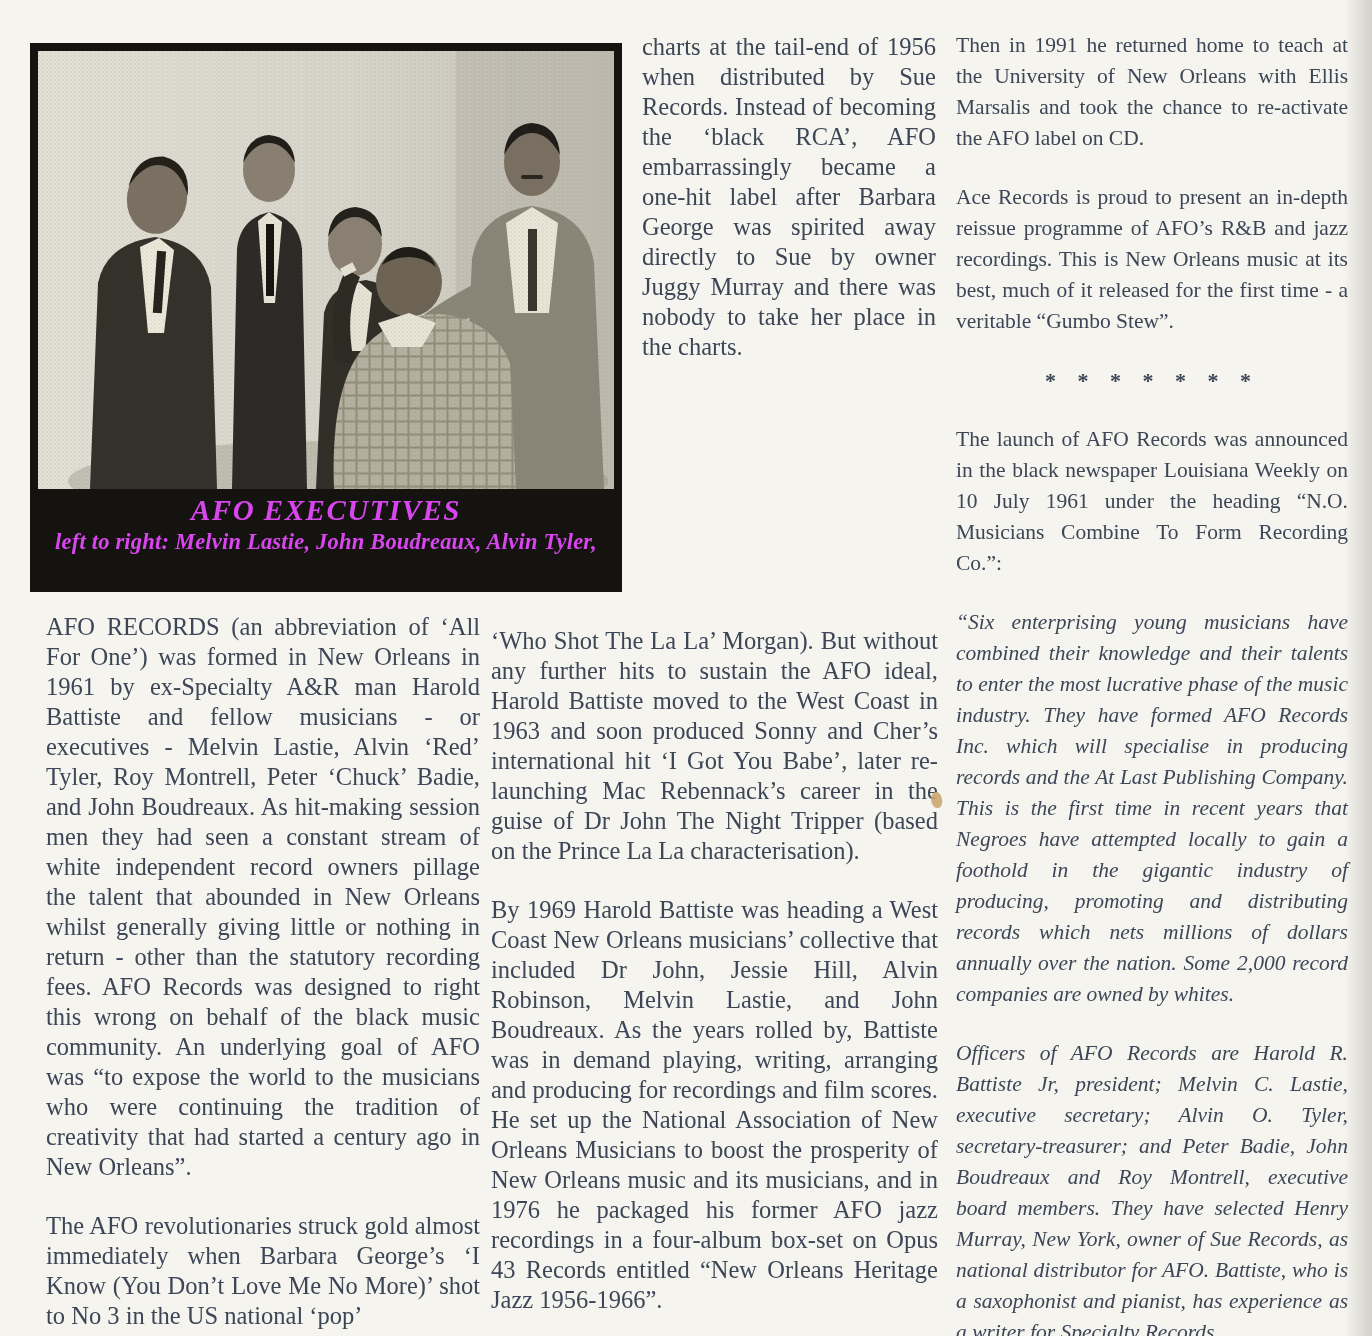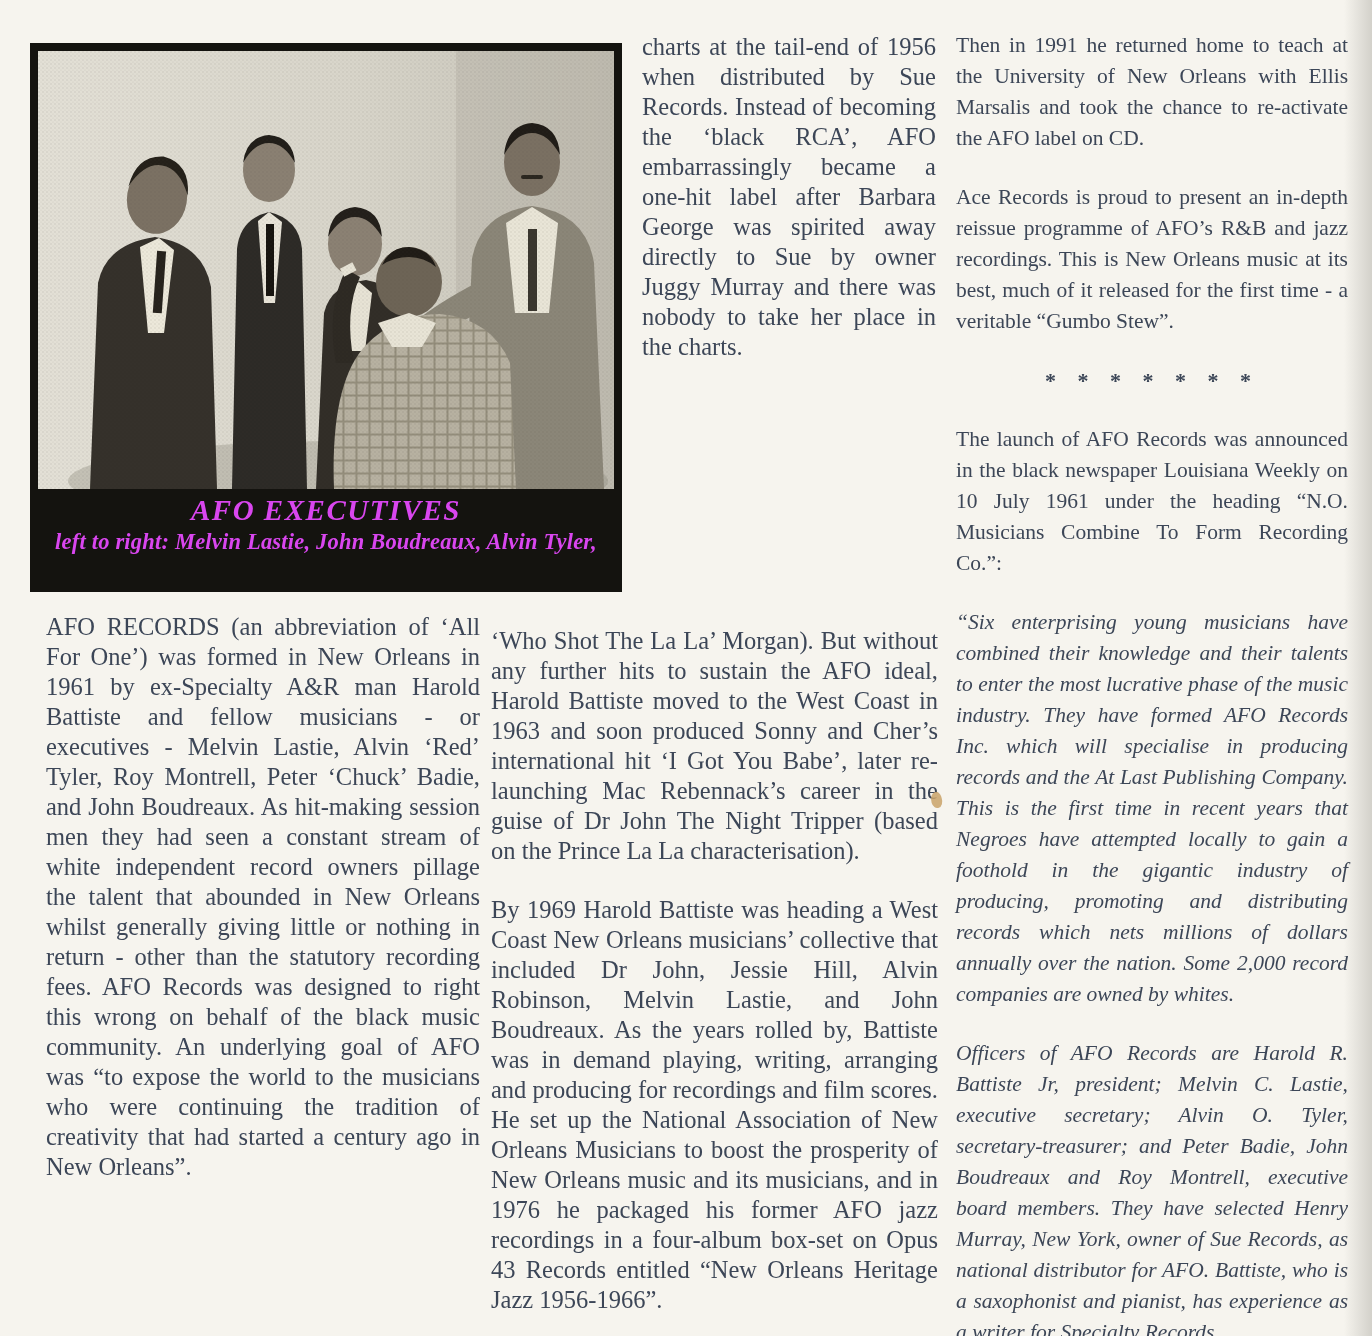--- a/index.html
+++ b/index.html
@@ -140,20 +140,21 @@
       </svg>
     </div>
     <figcaption class="photo-caption">
       <div class="cap-title">AFO EXECUTIVES</div>
       <div class="cap-line">left to right:  Melvin Lastie, John Boudreaux, Alvin Tyler,</div>
     </figcaption>
   </figure>
 
   <section class="col col1">
     <p>AFO RECORDS (an abbreviation of ‘All For One’) was formed in New Orleans in 1961 by ex-Specialty A&amp;R man Harold Battiste and fellow musicians - or executives - Melvin Lastie, Alvin ‘Red’ Tyler, Roy Montrell, Peter ‘Chuck’ Badie, and John Boudreaux. As hit-making session men they had seen a constant stream of white independent record owners pillage the talent that abounded in New Orleans whilst generally giving little or nothing in return - other than the statutory recording fees. AFO Records was designed to right this wrong on behalf of the black music community. An underlying goal of AFO was “to expose the world to the musicians who were continuing the tradition of creativity that had started a century ago in New Orleans”.</p>
+    <p>The AFO revolutionaries struck gold almost immediately when Barbara George’s ‘I Know (You Don’t Love Me No More)’ shot to No 3 in the US national ‘pop’</p>
   </section>
 
   <section class="col col2-narrow">
     <p>charts at the tail-end of 1956 when distributed by Sue Records. Instead of becoming the ‘black RCA’, AFO embarrassingly became a one-hit label after Barbara George was spirited away directly to Sue by owner Juggy Murray and there was nobody to take her place in the charts.</p>
   </section>
 
   <section class="col col2-wide">
     <p>‘Who Shot The La La’ Morgan). But without any further hits to sustain the AFO ideal, Harold Battiste moved to the West Coast in 1963 and soon produced Sonny and Cher’s international hit ‘I Got You Babe’, later re-launching Mac Rebennack’s career in the guise of Dr John The Night Tripper (based on the Prince La La characterisation).</p>
     <p>By 1969 Harold Battiste was heading a West Coast New Orleans musicians’ collective that included Dr John, Jessie Hill, Alvin Robinson, Melvin Lastie, and John Boudreaux. As the years rolled by, Battiste was in demand playing, writing, arranging and producing for recordings and film scores. He set up the National Association of New Orleans Musicians to boost the prosperity of New Orleans music and its musicians, and in 1976 he packaged his former AFO jazz recordings in a four-album box-set on Opus 43 Records entitled “New Orleans Heritage Jazz 1956-1966”.</p>
   </section>

